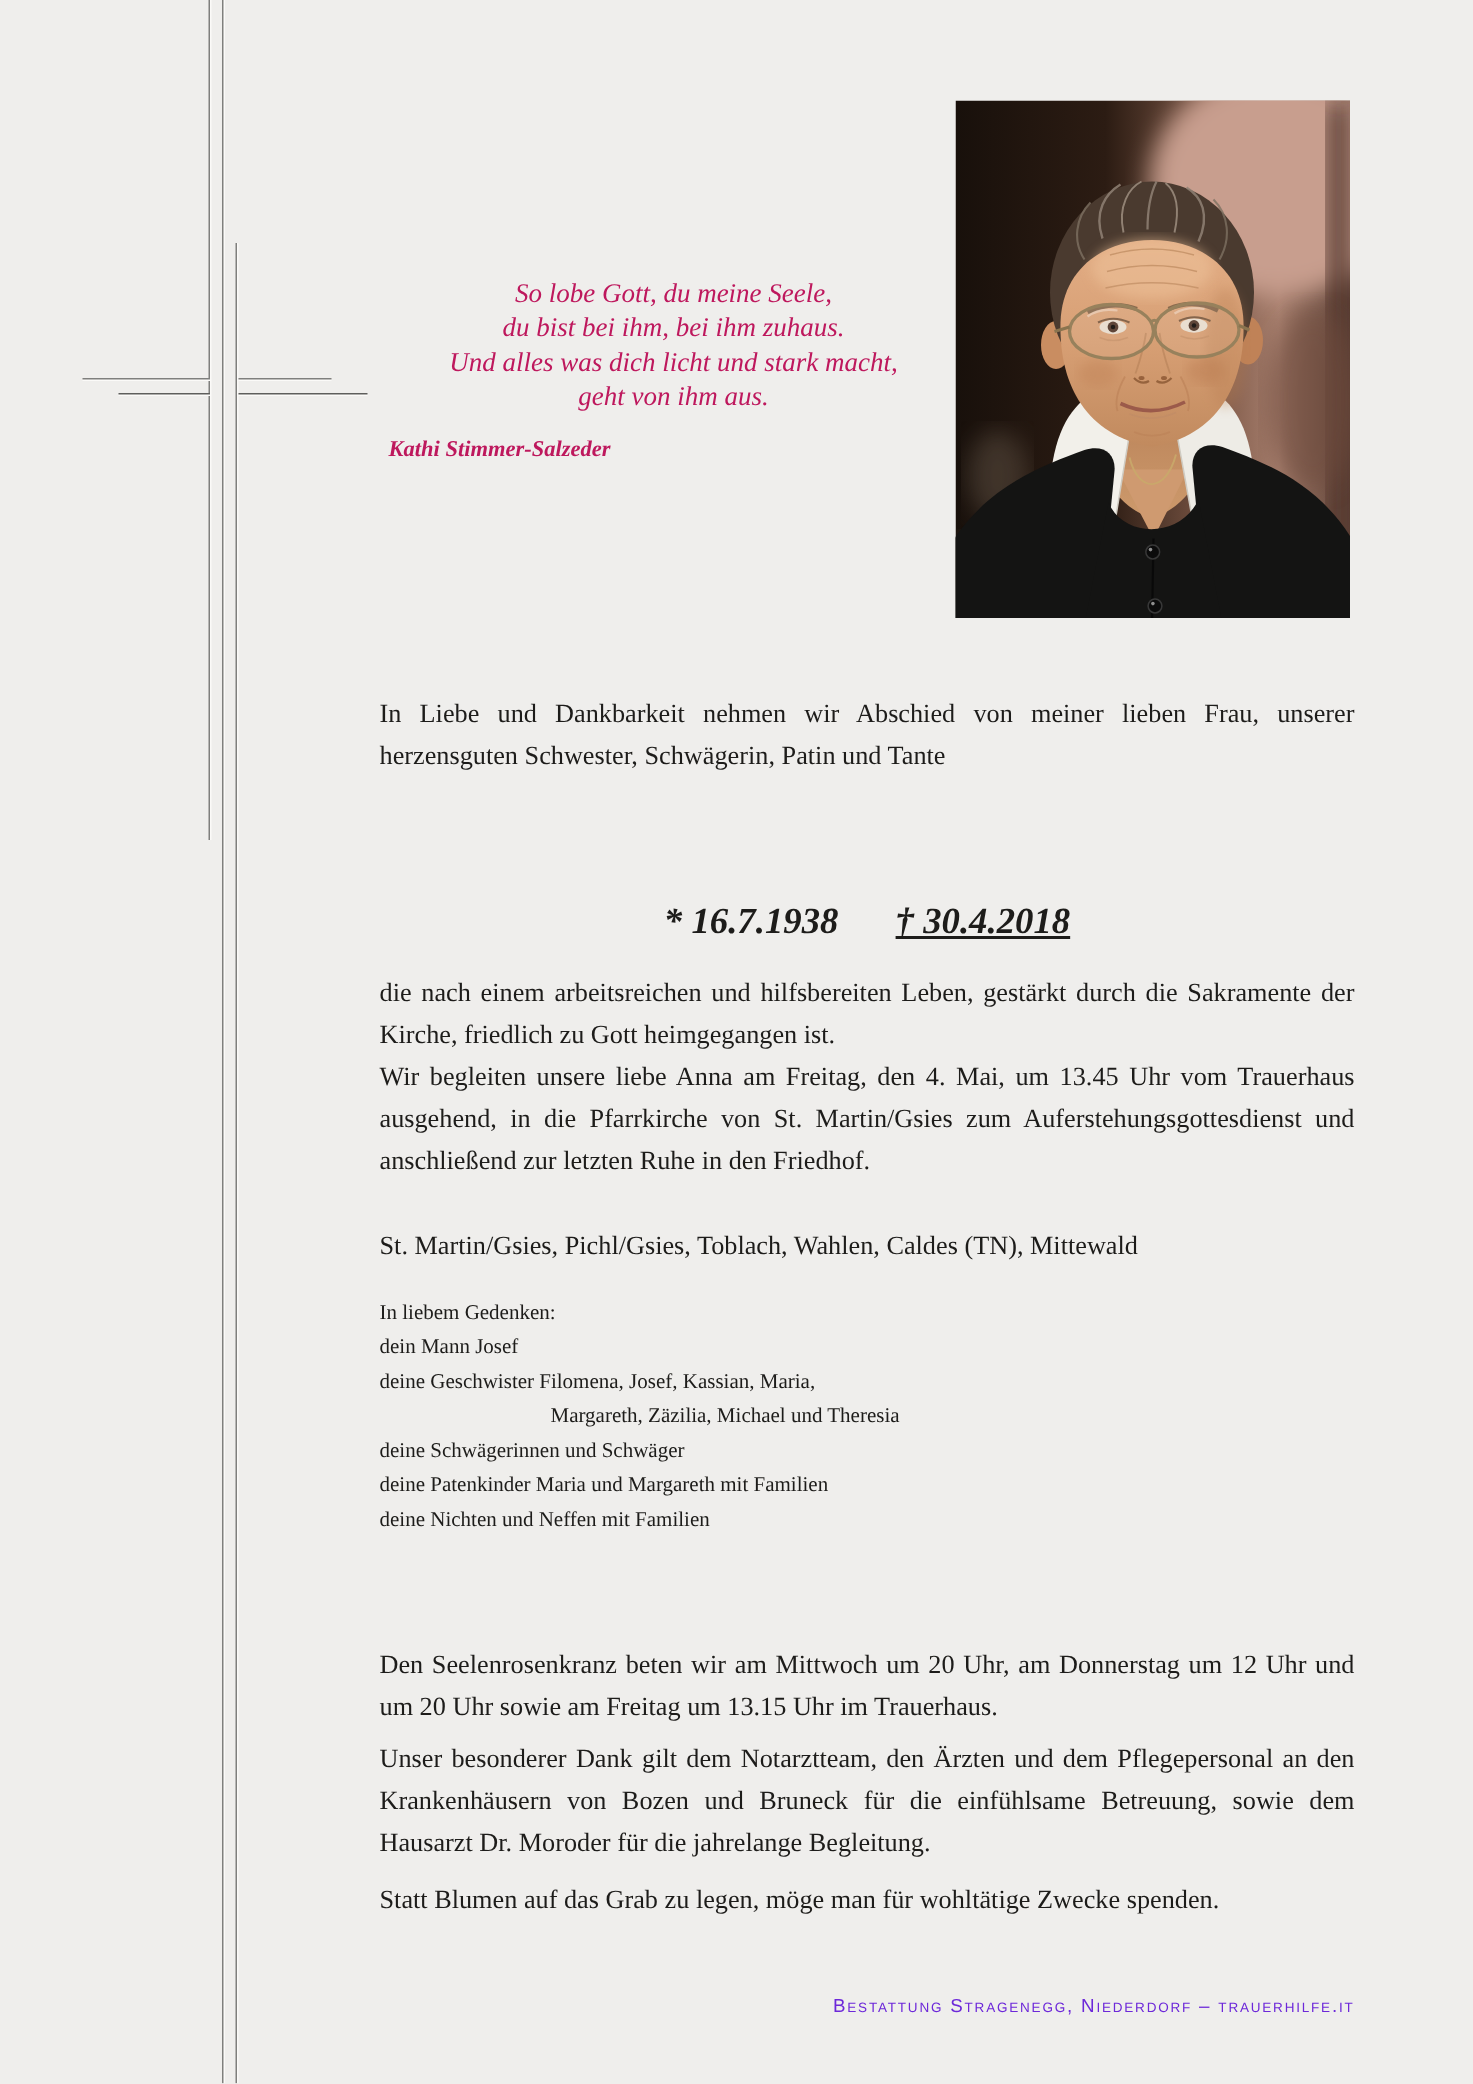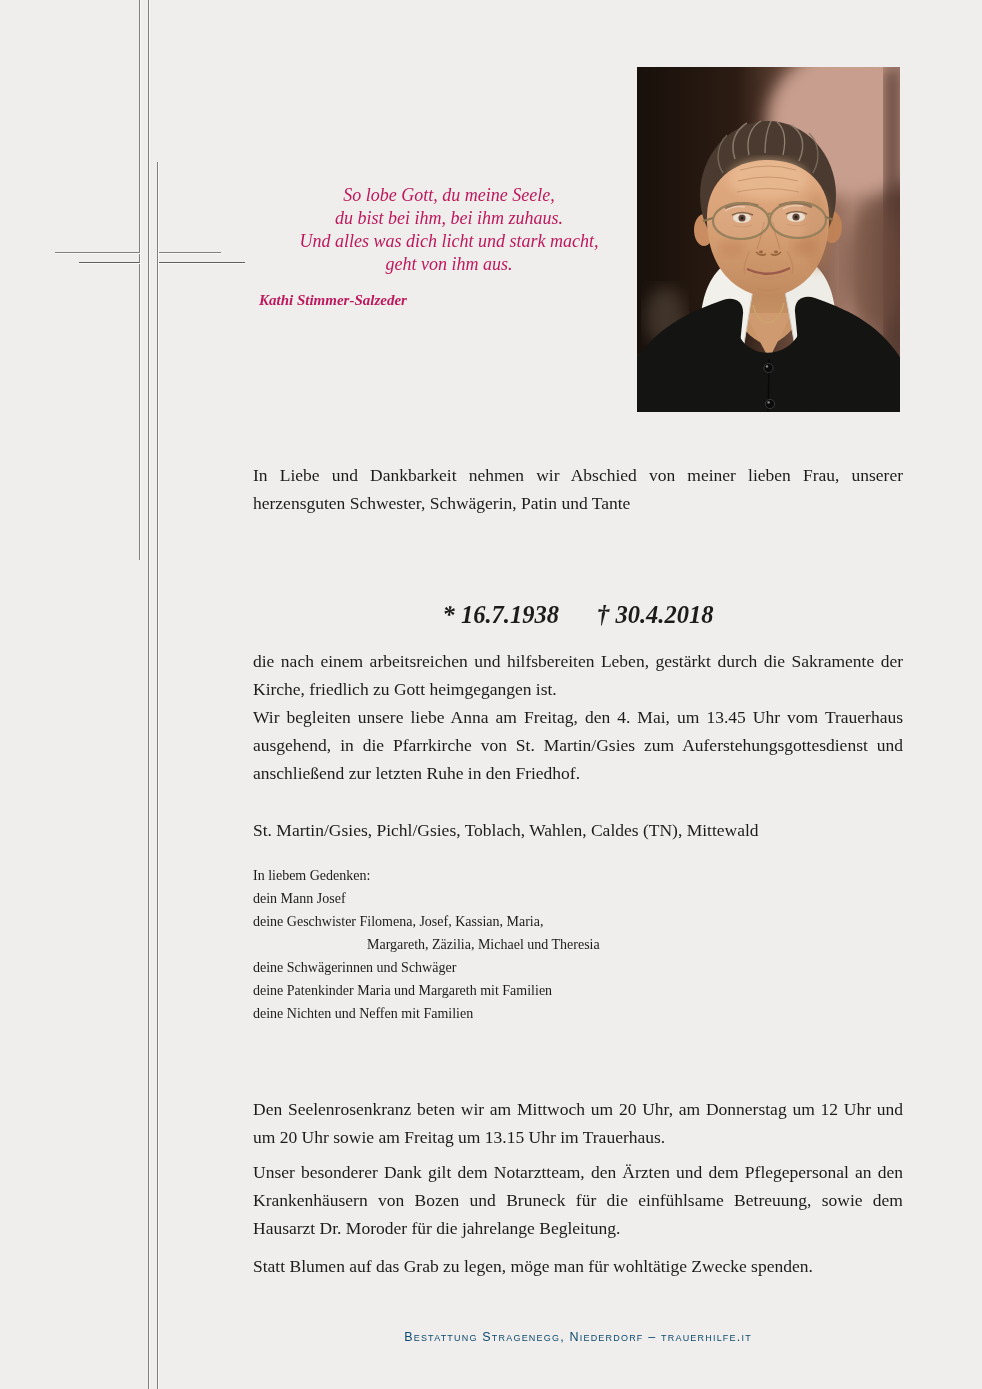--- a/index.html
+++ b/index.html
@@ -41,35 +41,35 @@
   .block { position:absolute; left:253px; width:650px;
            font-size:17.5px; line-height:28px; }
   .justified { text-align:justify; }
   #intro-paragraph   { top:461px; }
   #name-heading      { top:528px; text-align:center; font-weight:bold;
                        font-style:italic; line-height:56px; white-space:nowrap; }
   .name-main   { font-size:45px; }
   .name-infix  { font-size:30px; padding:0 4px; }
   #dates-line  { top:601px; text-align:center; font-weight:bold;
                  font-style:italic; font-size:24.5px; }
-  .death-date  { margin-left:32px; }
+  .death-date  { margin-left:32px;text-decoration:underline; }
   #death-paragraph   { top:647px; }
   #funeral-paragraph { top:703px; }
   #places-line       { top:816px; }
   #remembrance       { top:864px; line-height:23px; font-size:14px; }
   .mourner-indent    { padding-left:114px; }
   #rosary-paragraph    { top:1095px; }
   #thanks-paragraph    { top:1158px; }
   #donations-paragraph { top:1252px; }
 
   
   #footer-credit { position:absolute; left:253px; width:650px; top:1330px;
-        text-align:center; font-family:"Liberation Sans",sans-serif;
+        text-align:right; font-family:"Liberation Sans",sans-serif;
         font-variant:small-caps; font-size:12.5px; letter-spacing:1.2px;
-        color:#0c4a6e; }
+        color:#6d28d9; }
 </style>
 </head>
 <body>
 
 <div class="page">
 
   <div>
     <div class="vline" id="cross-v-left"></div>
     <div class="vline" id="cross-v-mid"></div>
     <div class="vline" id="cross-v-right"></div>

